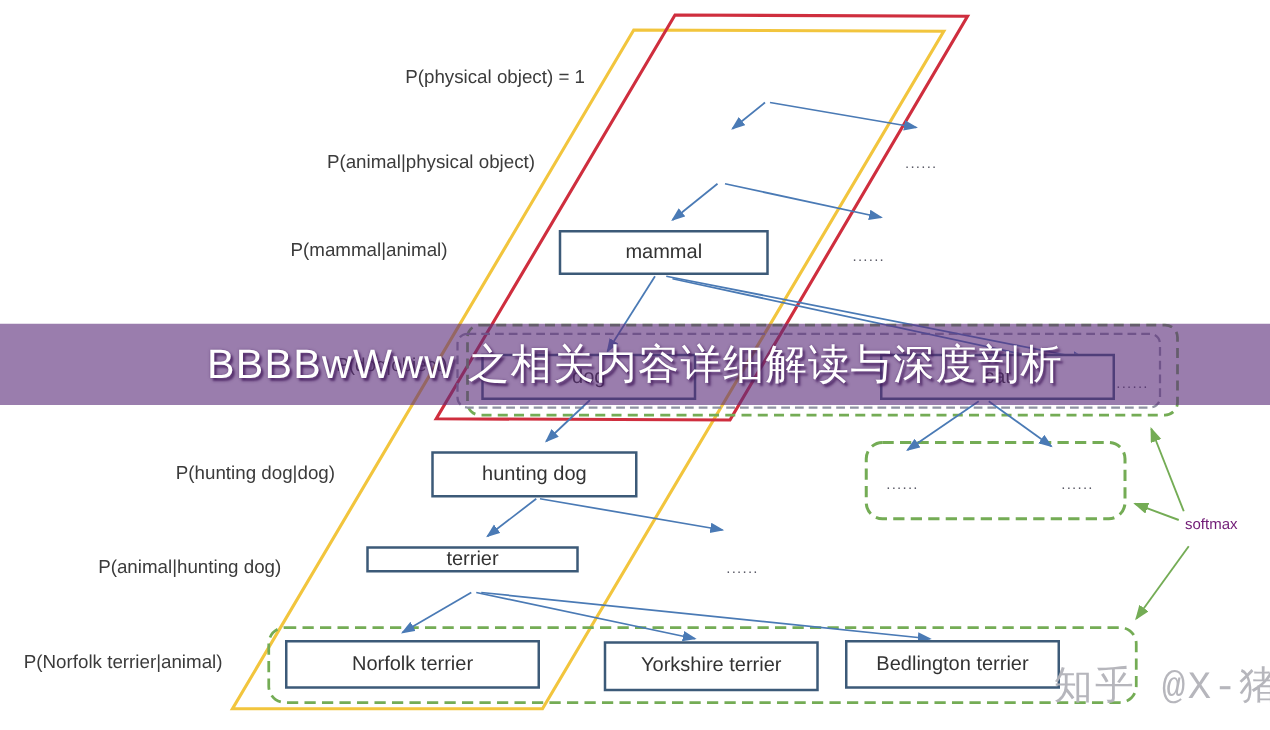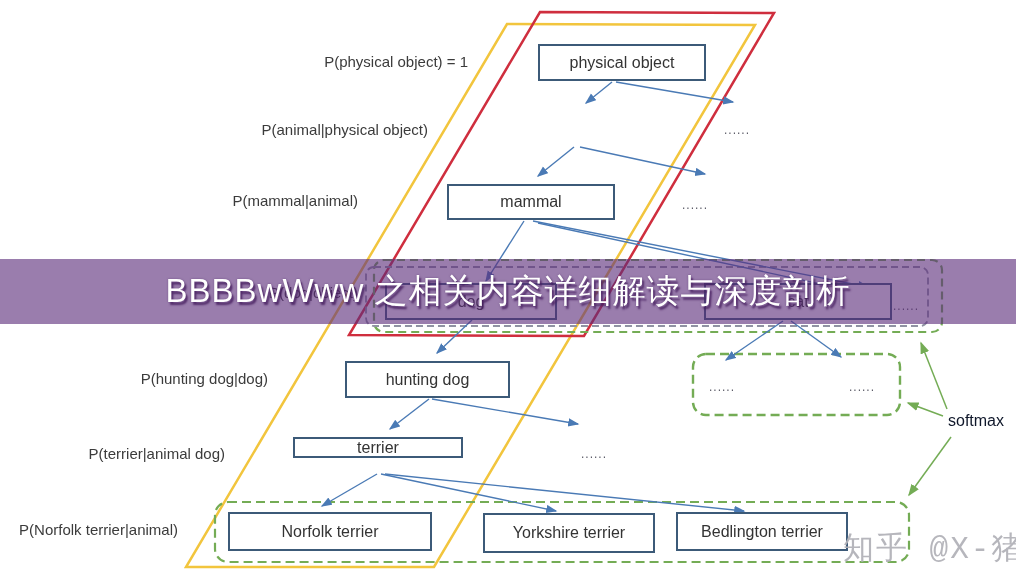--- a/index.html
+++ b/index.html
@@ -17,21 +17,21 @@
   }
   .prob-label{
     position:absolute;z-index:2;white-space:nowrap;
     font-size:15px;color:#3b3b3b;
   }
   .dots{
     position:absolute;z-index:2;width:48px;text-align:center;
     font-size:12px;color:#5a5a66;letter-spacing:1px;white-space:nowrap;
   }
   .softmax{
-    position:absolute;z-index:2;font-size:16px;color:#0f172a;white-space:nowrap;
+    position:absolute;z-index:2;font-size:12px;color:#701a75;white-space:nowrap;
   }
   #banner{
     position:absolute;left:0;top:259px;width:1016px;height:65px;z-index:5;
     background:rgba(92,45,122,0.62);
     display:flex;align-items:center;justify-content:center;
   }
   #banner .title{
     color:#ffffff;font-size:33px;font-weight:normal;letter-spacing:1px;
     white-space:nowrap;
     text-shadow:2px 3px 2px rgba(70,30,95,0.85), 0 0 2px rgba(70,30,95,0.5);
@@ -84,36 +84,35 @@
       <line x1="385" y1="474" x2="744" y2="511"></line>
     </g>
 
     <g stroke="#74ac55" stroke-width="1.5" fill="none" marker-end="url(#ag)">
       <line x1="947" y1="409" x2="921" y2="343"></line>
       <line x1="943" y1="416" x2="908" y2="403"></line>
       <line x1="951" y1="437" x2="909" y2="495"></line>
     </g>
   </svg>
 
-  <div class="node" style="left:538px;top:44px;width:168px;height:37px">physical object</div>
   <div class="node" style="left:447px;top:184px;width:168px;height:36px">mammal</div>
   <div class="node" style="left:385px;top:283px;width:172px;height:37px">dog</div>
   <div class="node" style="left:704px;top:283px;width:188px;height:37px">cat</div>
   <div class="node" style="left:345px;top:361px;width:165px;height:37px">hunting dog</div>
   <div class="node" style="left:293px;top:437px;width:170px;height:21px">terrier</div>
   <div class="node" style="left:228px;top:512px;width:204px;height:39px">Norfolk terrier</div>
   <div class="node" style="left:676px;top:512px;width:172px;height:39px">Bedlington terrier</div>
   <div class="node" style="left:483px;top:513px;width:172px;height:40px">Yorkshire terrier</div>
 
   <div class="prob-label" style="right:548px;top:53px">P(physical object) = 1</div>
   <div class="prob-label" style="right:588px;top:121px">P(animal|physical object)</div>
   <div class="prob-label" style="right:658px;top:192px">P(mammal|animal)</div>
   <div class="prob-label" style="right:658px;top:284px">P(dog|object)</div>
   <div class="prob-label" style="right:748px;top:370px">P(hunting dog|dog)</div>
-  <div class="prob-label" style="right:791px;top:445px">P(terrier|animal dog)</div>
+  <div class="prob-label" style="right:791px;top:445px">P(animal|hunting dog)</div>
   <div class="prob-label" style="right:838px;top:521px">P(Norfolk terrier|animal)</div>
 
   <div class="dots" style="left:713px;top:123px">......</div>
   <div class="dots" style="left:671px;top:198px">......</div>
   <div class="dots" style="left:882px;top:299px">......</div>
   <div class="dots" style="left:570px;top:447px">......</div>
   <div class="dots" style="left:698px;top:380px">......</div>
   <div class="dots" style="left:838px;top:380px">......</div>
 
   <div class="softmax" style="left:948px;top:412px">softmax</div>

